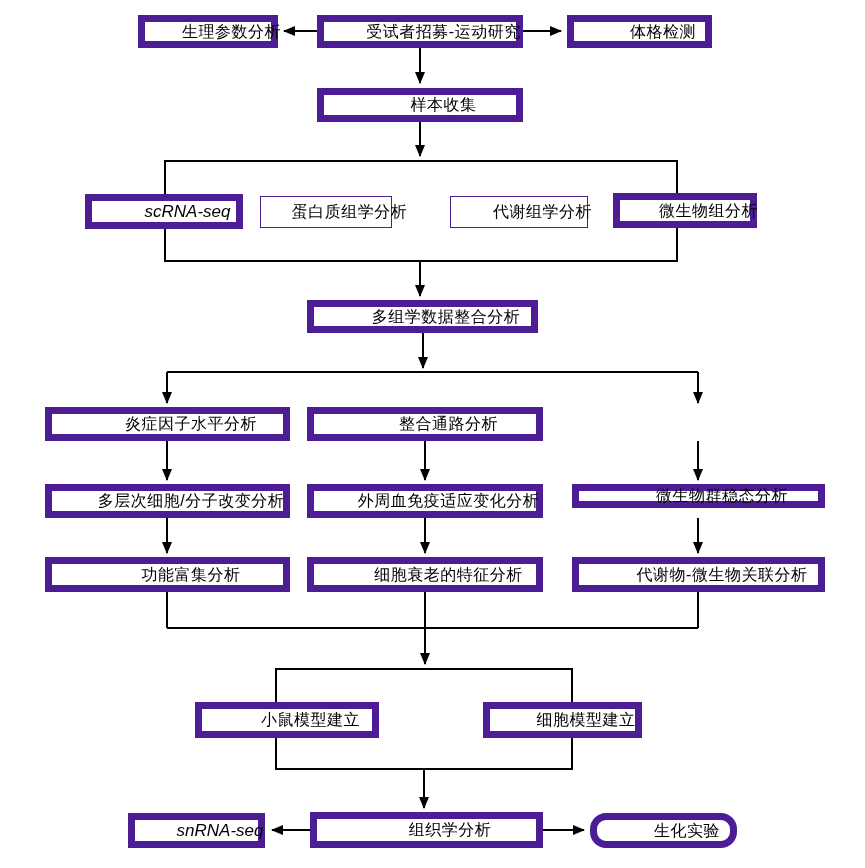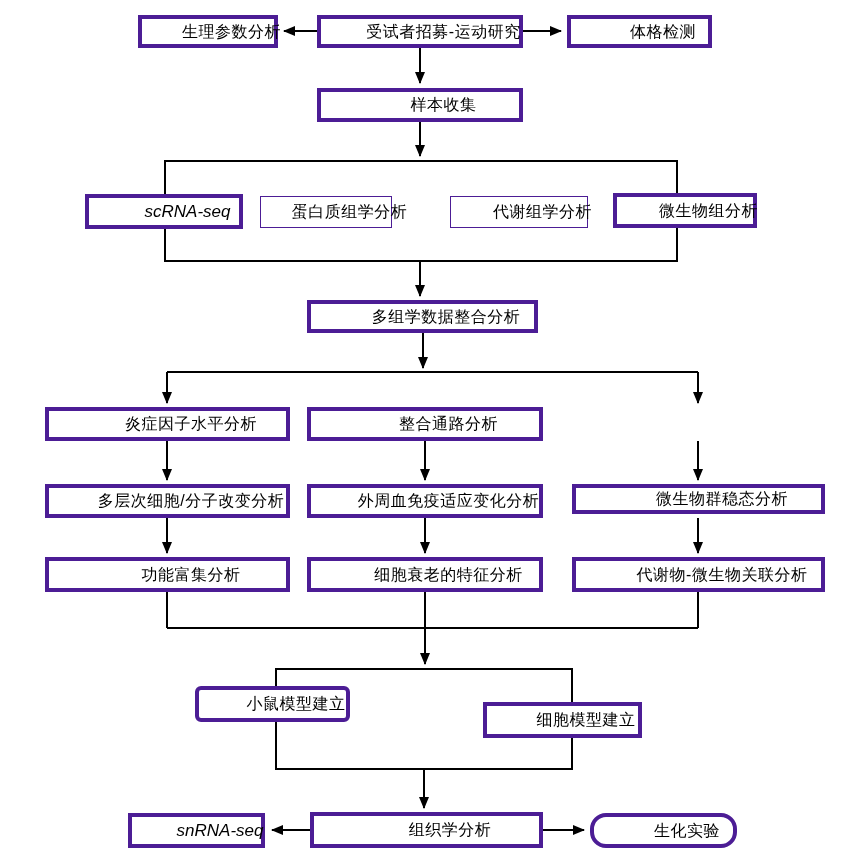--- a/index.html
+++ b/index.html
@@ -8,21 +8,21 @@
     width:865px;height:868px;
     background:#ffffff;
     font-family:"Liberation Sans","DejaVu Sans",sans-serif;
     overflow:hidden;
   }
   .connectors{position:absolute;left:0;top:0;width:865px;height:868px;}
   .node{
     position:absolute;
     box-sizing:border-box;
     background:#ffffff;
-    border:4px solid #4c1d95;
+    border:7px solid #4c1d95;
     color:#000000;
     display:flex;align-items:center;justify-content:center;
     font-size:16px;
     letter-spacing:0.5px;
     white-space:nowrap;
     line-height:1;
     padding-left:47px;
   }
   .node.thin{border-width:1px;}
   .node.en{font-size:17px;letter-spacing:0;font-style:italic;}
@@ -90,26 +90,26 @@
   <div class="node thin" style="left:450px;top:196px;width:138px;height:32px;">代谢组学分析</div>
   <div class="node" style="left:613px;top:193px;width:144px;height:35px;">微生物组分析</div>
 
   <div class="node" style="left:307px;top:300px;width:231px;height:33px;">多组学数据整合分析</div>
 
   <div class="node" style="left:45px;top:407px;width:245px;height:34px;">炎症因子水平分析</div>
   <div class="node" style="left:307px;top:407px;width:236px;height:34px;">整合通路分析</div>
 
   <div class="node" style="left:45px;top:484px;width:245px;height:34px;">多层次细胞/分子改变分析</div>
   <div class="node" style="left:307px;top:484px;width:236px;height:34px;">外周血免疫适应变化分析</div>
-  <div class="node" style="left:572px;top:484px;width:253px;height:30px;">微生物群稳态分析</div>
+  <div class="node" style="left:572px;top:484px;width:253px;height:24px;">微生物群稳态分析</div>
 
   <div class="node" style="left:45px;top:557px;width:245px;height:35px;">功能富集分析</div>
   <div class="node" style="left:307px;top:557px;width:236px;height:35px;">细胞衰老的特征分析</div>
   <div class="node" style="left:572px;top:557px;width:253px;height:35px;">代谢物-微生物关联分析</div>
 
-  <div class="node" style="left:195px;top:686px;width:155px;height:36px;border-radius:6px;">小鼠模型建立</div>
+  <div class="node" style="left:195px;top:702px;width:184px;height:36px;">小鼠模型建立</div>
   <div class="node" style="left:483px;top:702px;width:159px;height:36px;">细胞模型建立</div>
 
   <div class="node en" style="left:128px;top:813px;width:137px;height:35px;">snRNA-seq</div>
   <div class="node" style="left:310px;top:812px;width:233px;height:36px;">组织学分析</div>
   <div class="node" style="left:590px;top:813px;width:147px;height:35px;border-radius:16px;">生化实验</div>
 
 </div>
 
 </body></html>

